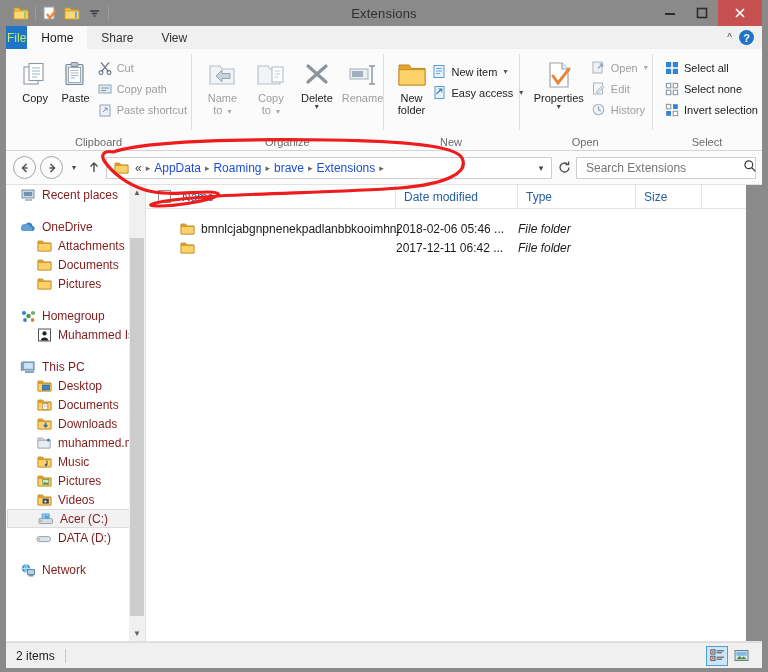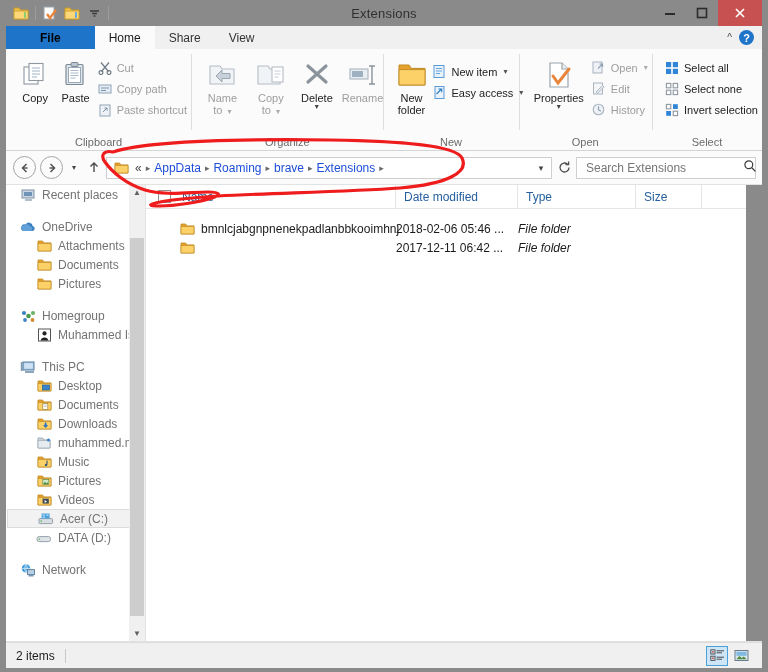--- a/index.html
+++ b/index.html
@@ -30,21 +30,21 @@
   .wbtns{margin-left:auto;display:flex;height:26px;}
   .wbtn{width:32px;height:26px;display:flex;align-items:center;justify-content:center;}
   .wbtn.close{width:44px;background:#c75050;}
   .wbtn svg{display:block;}
   
   .tabstrip{height:23px;background:#f0f0f0;display:flex;align-items:stretch;position:relative;}
   .tab{
     padding:0 14px;display:flex;align-items:center;font-size:12px;color:#333;
     background:#f0f0f0;
   }
-  .tab.file{background:#1e74c8;color:#000000;padding:0 34px;font-weight:700;}
+  .tab.file{background:#1e74c8;color:#bef264;padding:0 1px;font-weight:400;}
   .tab.active{background:#fbfbfb;color:#1b1b1b;}
   .tab-right{margin-left:auto;display:flex;align-items:center;gap:7px;padding-right:8px;}
   .help-icon{width:15px;height:15px;border-radius:50%;background:#1e74c8;color:#fff;font-size:11px;
     display:flex;align-items:center;justify-content:center;font-weight:bold;}
   .chev-up{color:#444;font-size:10px;line-height:1;}
   
   .ribbon{
     height:101px;background:#fbfbfb;border-bottom:1px solid #d4d4d4;
     display:flex;position:relative;
   }
@@ -105,21 +105,21 @@
     height:456px;background:#fff;display:flex;position:relative;
     border-bottom:1px solid #e2e2e2;
   }
   .navpane{
     width:139px;background:#fff;position:relative;overflow:hidden;
     font-size:12px;
   }
   .navscroll{position:absolute;left:0;top:0;width:139px;}
   .navitem{
     display:flex;align-items:center;height:19px;padding-left:14px;gap:6px;white-space:nowrap;
-    color:#737373;
+    color:#7f1d1d;
   }
   .navitem.sel{background:#f2f2f2;border:1px solid #dcdcdc;box-sizing:border-box;margin:0 1px;}
   .navitem .ni{width:16px;height:16px;display:flex;align-items:center;justify-content:center;flex:0 0 16px;}
   .navitem.ind{padding-left:30px;}
   .navgap{height:13px;}
   .navsb{
     position:absolute;right:0;top:0;width:16px;height:100%;background:#f0f0f0;
     display:flex;flex-direction:column;align-items:center;
   }
   .navsb .arr{height:15px;display:flex;align-items:center;justify-content:center;font-size:8px;color:#606060;}

